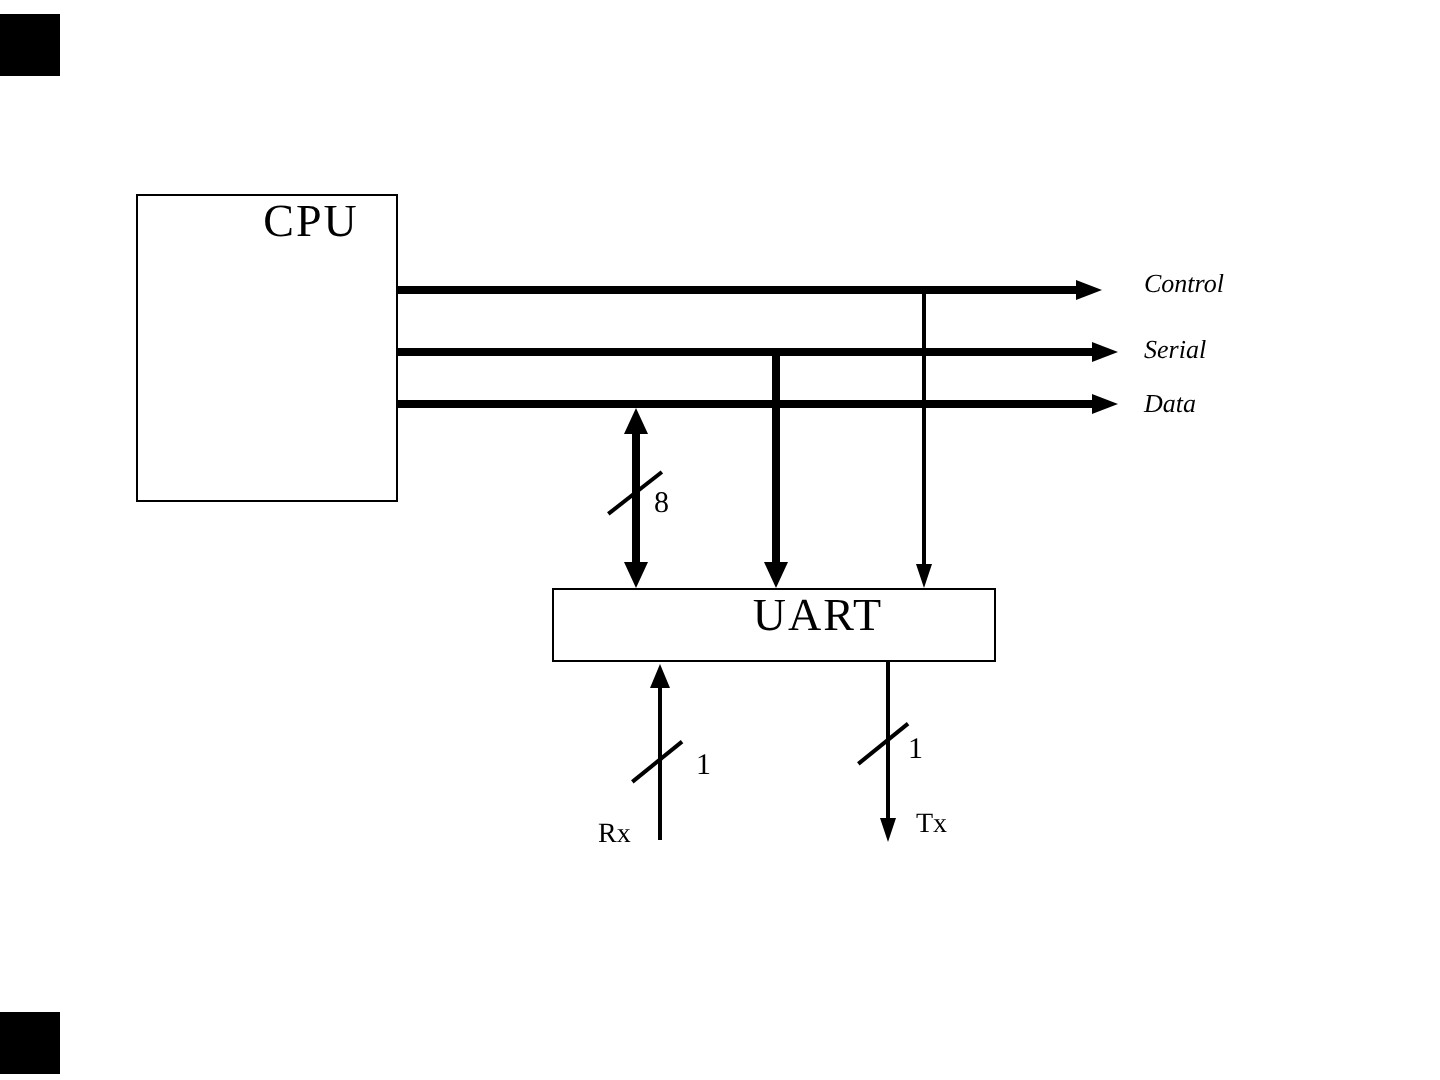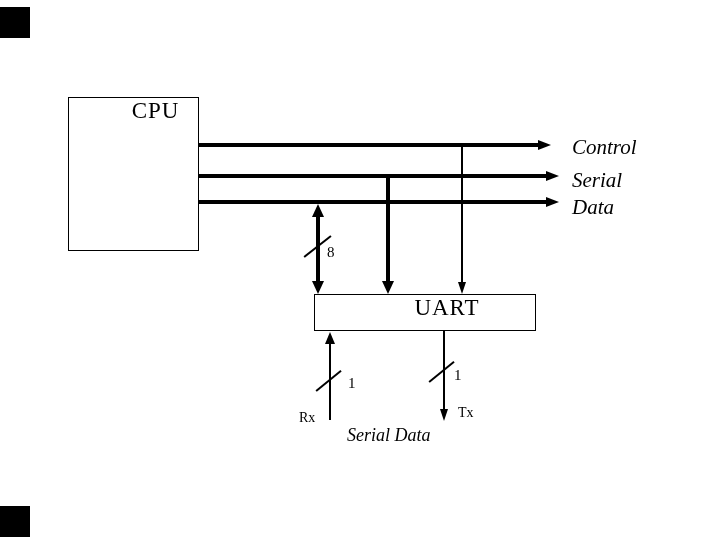--- a/index.html
+++ b/index.html
@@ -33,21 +33,21 @@
   .tri-down-sm { border-left: 4px solid transparent; border-right: 4px solid transparent; border-top: 12px solid #000000; }
   .tri-up-sm   { border-left: 5px solid transparent; border-right: 5px solid transparent; border-bottom: 12px solid #000000; }
   .slash {
     position: absolute;
     height: 1.5px;
     background: #000000;
     transform-origin: 0 50%;
   }
   .lbl { position: absolute; line-height: 1.15; white-space: nowrap; }
   .italic { font-style: italic; }
-  .bus-lbl { font-size: 21px; }
+  .bus-lbl { font-size: 13px; }
   .num-lbl { font-size: 15px; }
   .pin-lbl { font-size: 14px; }
   .serial-lbl { font-size: 18px; }
 </style>
 </head>
 <body>
 
 <div class="canvas">
 
   <div class="corner-mark" style="top:7px;"></div>
@@ -74,31 +74,30 @@
 
   <div class="vline" style="left:386px; top:176px; width:4px; height:106px;"></div>
   <div class="tri tri-down-lg" style="left:382px; top:281px;"></div>
 
   <div class="vline" style="left:316px; top:213px; width:4px; height:70px;"></div>
   <div class="tri tri-up-lg" style="left:312px; top:204px;"></div>
   <div class="tri tri-down-lg" style="left:312px; top:281px;"></div>
   <div class="slash" style="left:304px; top:256px; width:34px; transform:rotate(-38deg);"></div>
   <div class="lbl num-lbl" style="left:327px; top:244px;">8</div>
 
-  <div class="box" style="left:276px; top:294px; width:222px; height:37px;margin-left:38px;">
+  <div class="box" style="left:276px; top:294px; width:222px; height:37px;">
     <span class="box-label">UART</span>
   </div>
 
   <div class="tri tri-up-sm" style="left:325px; top:332px;"></div>
   <div class="vline" style="left:329px; top:342px; width:2px; height:78px;"></div>
   <div class="slash" style="left:316px; top:390px; width:32px; transform:rotate(-39deg);"></div>
   <div class="lbl num-lbl" style="left:348px; top:375px;">1</div>
   <div class="lbl pin-lbl" style="left:299px; top:410px;">Rx</div>
 
   <div class="vline" style="left:443px; top:331px; width:2px; height:78px;"></div>
   <div class="tri tri-down-sm" style="left:440px; top:409px;"></div>
   <div class="slash" style="left:429px; top:381px; width:32px; transform:rotate(-39deg);"></div>
   <div class="lbl num-lbl" style="left:454px; top:367px;">1</div>
   <div class="lbl pin-lbl" style="left:458px; top:405px;">Tx</div>
 
-  <div class="lbl italic serial-lbl" style="left:347px; top:425px;">Serial Data</div>
 
 </div>
 
 </body></html>

